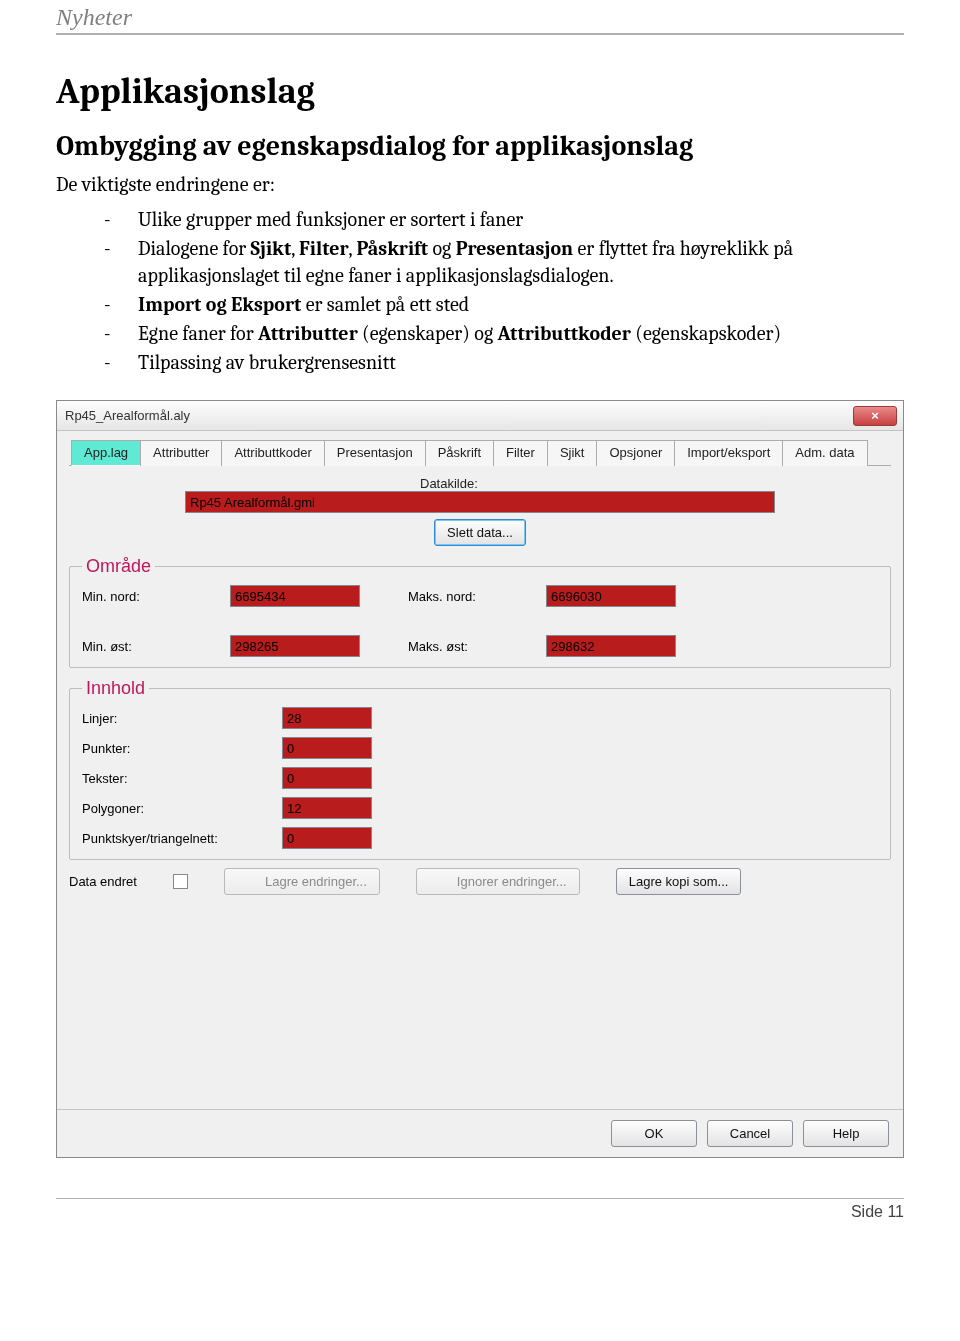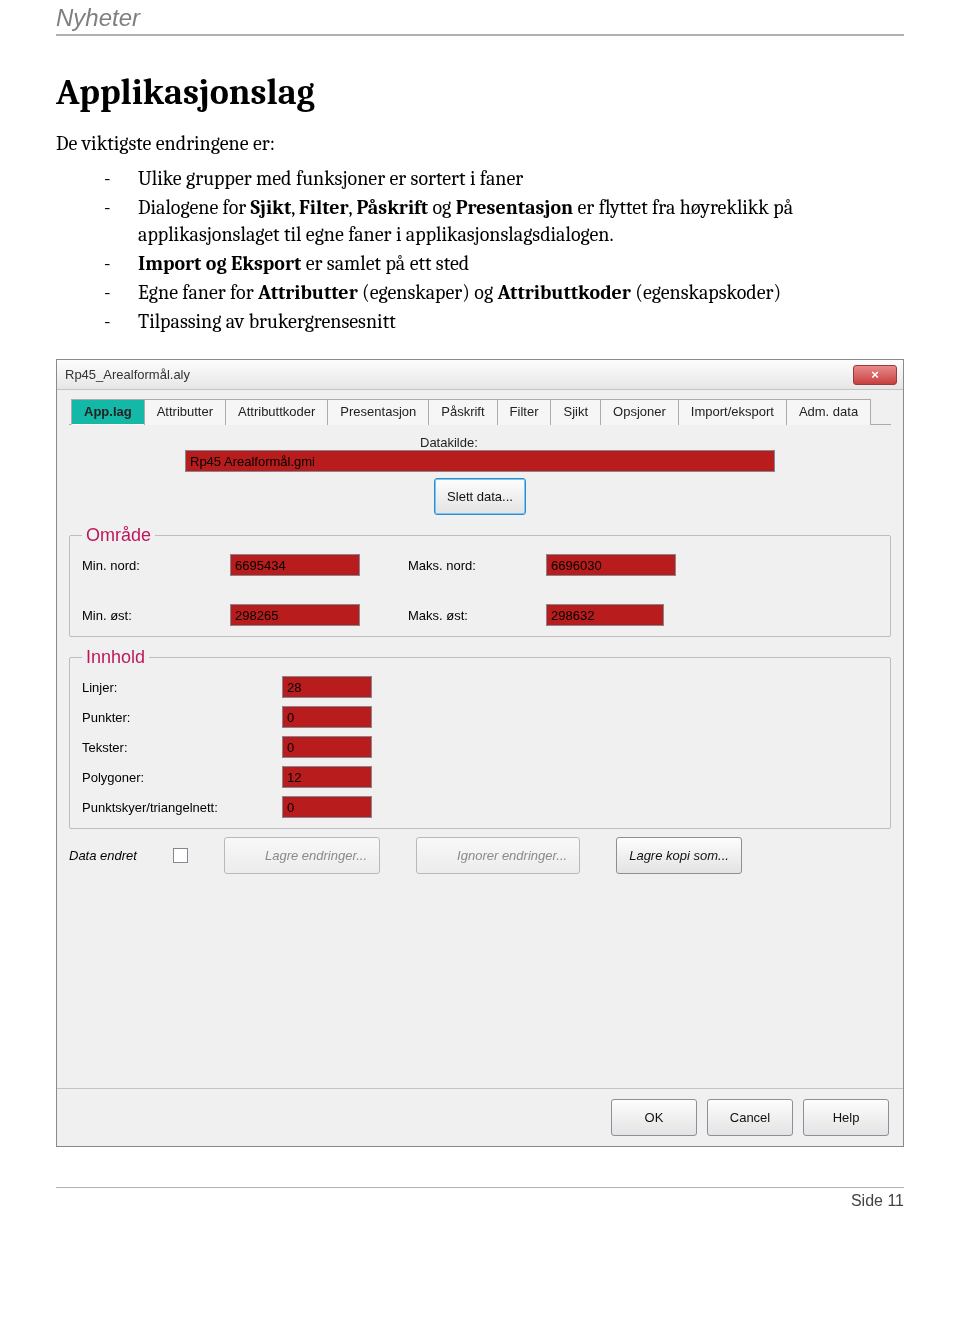--- a/index.html
+++ b/index.html
@@ -8,21 +8,21 @@
     padding: 0;
     font-family: "Times New Roman", Cambria, serif;
     background: #fff;
     color: #000;
     width: 960px;
   }
   .page {
     padding: 0 56px 24px 56px;
   }
   .top-header {
-    font-family: Liberation Sans, sans-serif;
+    font-family: Liberation Serif, serif;
     font-style: italic;
     color: #7f7f7f;
     font-size: 24px;
     border-bottom: 2px solid #b0b0b0;
     padding: 4px 0 2px 0;
     margin-bottom: 36px;
   }
   h1 {
     font-family: Cambria, "Times New Roman", serif;
     font-weight: 700;
@@ -102,23 +102,23 @@
     padding: 4px 12px 5px 12px;
     border: 1px solid #acacac;
     border-bottom: none;
     background: #f6f6f6;
     margin-right: -1px;
     position: relative; top: 1px;
     color: #222;
     white-space: nowrap;
   }
   .tab.active {
-    background: #14b8a6;
+    background: #5eead4;
     border-bottom: 1px solid #ffffff;
-    font-weight: 700;
+    font-weight: 400;
   }
 
   .form-row {
     display: flex;
     align-items: center;
     margin: 6px 0;
     flex-direction: column;
   }
   .lbl { width: 120px; color: #222; }
   .txt {
@@ -126,21 +126,21 @@
     border: 1px solid #828790;
     background: #b91c1c;
     padding: 2px 4px;
     font: inherit;
     color: #000;
   }
   .txt.small { width: 90px; }
   .txt.wide { width: 590px; }
 
   .btn {
-    height: 37px;
+    height: 27px;
     padding: 0 12px;
     border: 1px solid #8a8f99;
     border-radius: 3px;
     background: linear-gradient(#fdfdfd,#e3e3e3);
     font: inherit;
     color: #111;
     display: inline-flex; align-items: center;
   }
   .btn.focus {
     border: 1px solid #2d8bcf;
@@ -178,21 +178,20 @@
     grid-template-columns: 200px 150px;
     row-gap: 8px;
     align-items: center;
   }
 
   .row-bottom {
     display: flex;
     align-items: center;
     gap: 36px;
     margin-top: 8px;
-    font-style: italic;
   }
   .chk {
     width: 15px; height: 15px;
     border: 1px solid #828790;
     background: #fff;
     display: inline-block;
   }
 
   .dlg-footer {
     display: flex;
@@ -214,20 +213,21 @@
     font-size: 16px;
   }
 </style>
 </head>
 <body>
 
 <div class="page">
   <div class="top-header">Nyheter</div>
 
   <h1>Applikasjonslag</h1>
+  <h2>Ombygging av egenskapsdialog for applikasjonslag</h2>
   <p>De viktigste endringene er:</p>
 
   <ul class="dash">
     <li><span>Ulike grupper med funksjoner er sortert i faner</span></li>
     <li><span>Dialogene for </span><b>Sjikt</b><span>, </span><b>Filter</b><span>, </span><b>Påskrift</b><span> og </span><b>Presentasjon</b><span> er flyttet fra høyreklikk på applikasjonslaget til egne faner i applikasjonslagsdialogen.</span></li>
     <li><b>Import og Eksport</b><span> er samlet på ett sted</span></li>
     <li><span>Egne faner for </span><b>Attributter</b><span> (egenskaper) og </span><b>Attributtkoder</b><span> (egenskapskoder)</span></li>
     <li><span>Tilpassing av brukergrensesnitt</span></li>
   </ul>
 
@@ -265,21 +265,21 @@
         <legend>Område</legend>
         <div class="grid2">
           <span>Min. nord:</span>
           <input class="txt small" style="width: 130px;" value="6695434">
           <span>Maks. nord:</span>
           <input class="txt small" style="width: 130px;" value="6696030">
 
           <span>Min. øst:</span>
           <input class="txt small" style="width: 130px;" value="298265">
           <span>Maks. øst:</span>
-          <input class="txt small" style="width: 118px;" value="298632">
+          <input class="txt small" style="width: 130px;" value="298632">
         </div>
       </fieldset>
 
       <fieldset class="grp">
         <legend>Innhold</legend>
         <div class="grid1">
           <span>Linjer:</span>
           <input class="txt small" value="28" style="">
 
           <span>Punkter:</span>

